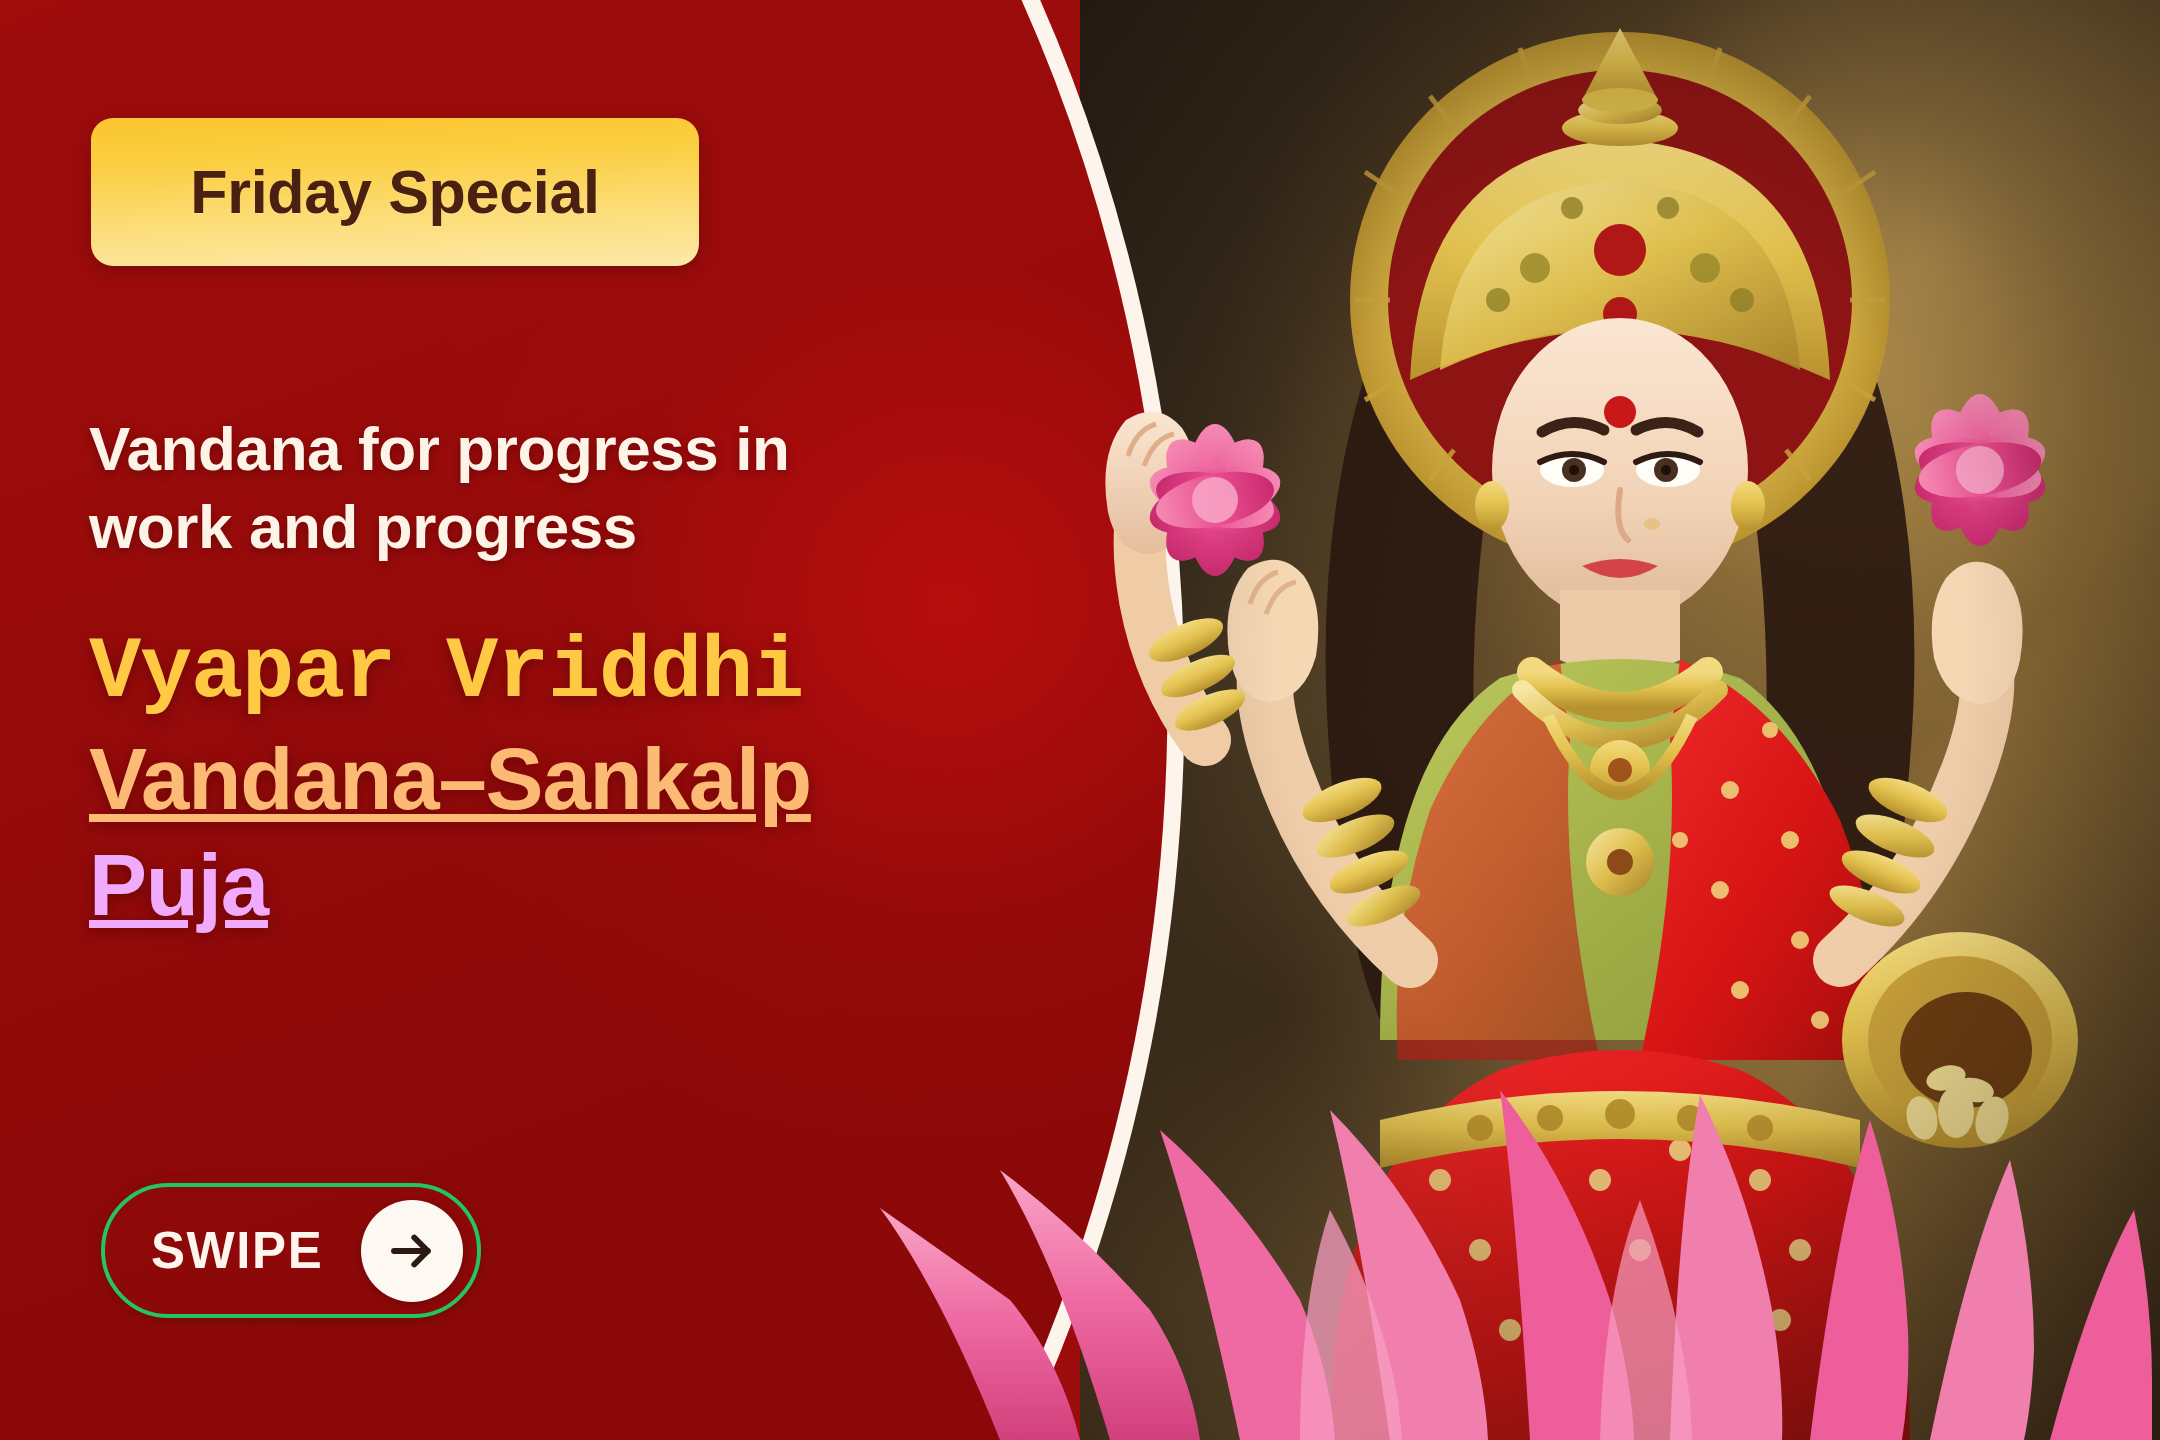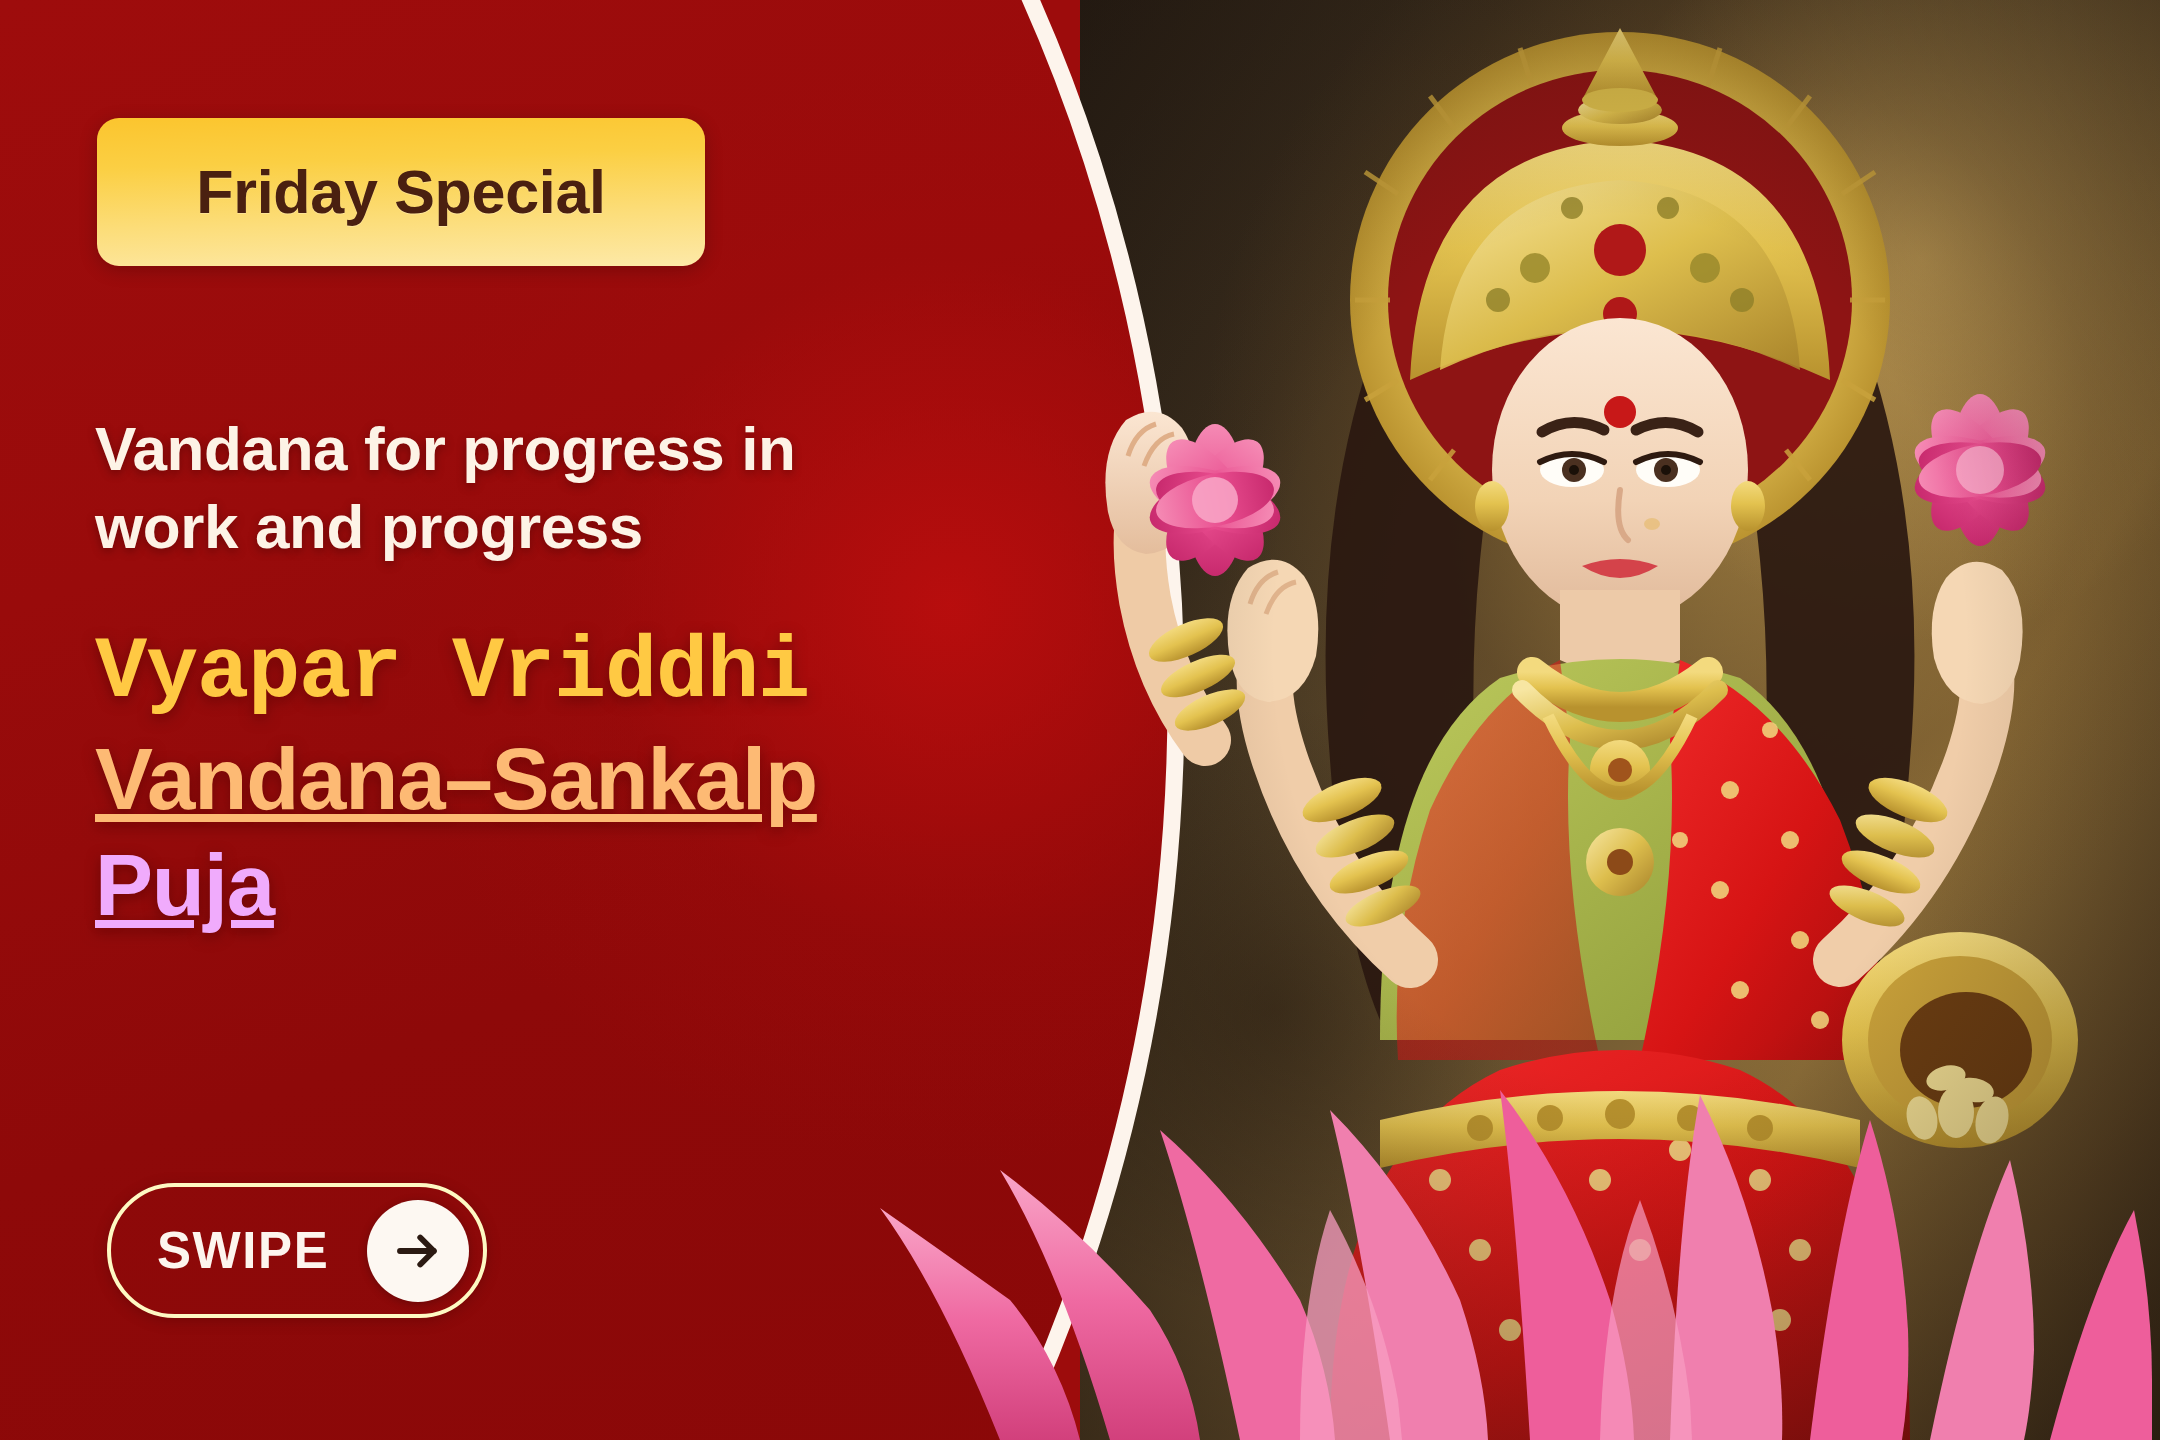--- a/index.html
+++ b/index.html
@@ -59,21 +59,21 @@
     position:absolute; left:0; top:0;
     width:1400px; height:1440px;
     pointer-events:none;
   }
 
   
   .fg-overlap { position:absolute; left:0; top:0; width:2160px; height:1440px; pointer-events:none; }
 
   
   .content {
-    position:absolute; left:7px; top:0;
+    position:absolute; left:1px; top:0;
     width:1100px; height:1228px;
     padding:15px 0 0 90px;
   }
 
   .badge {
     position:absolute; left:90px; top:118px;
     width:608px; height:148px;
     border-radius:22px;
     background:linear-gradient(178deg, #fbc52e 0%, #fbcf43 30%, #fcdd79 66%, #fde9a8 100%);
     display:flex; align-items:center; justify-content:center;
@@ -104,21 +104,21 @@
     letter-spacing:-1.2px;
     text-shadow:0 4px 14px rgba(70,0,0,0.5);
   }
   .headline .l1 { display:block; color:#ffc943;font-family:Liberation Mono, monospace; }
   .headline .l2 { display:block; color:#fdba74;text-decoration:underline; }
   .headline .l3 { display:block; color:#f0abfc;text-decoration:underline; }
 
   .swipe-btn {
     position:absolute; left:100px; top:1183px;
     width:380px; height:135px;
-    border:4px solid #fef9c3;
+    border:4px solid #22c55e;
     border-radius:70px;
     display:flex; align-items:center;
     background:transparent;
     box-shadow:0 3px 14px rgba(60,0,0,0.3);
     cursor:pointer;
   }
   .swipe-label {
     margin-left:46px;
     font-size:51px; font-weight:bold;
     color:#fdf5ee;

